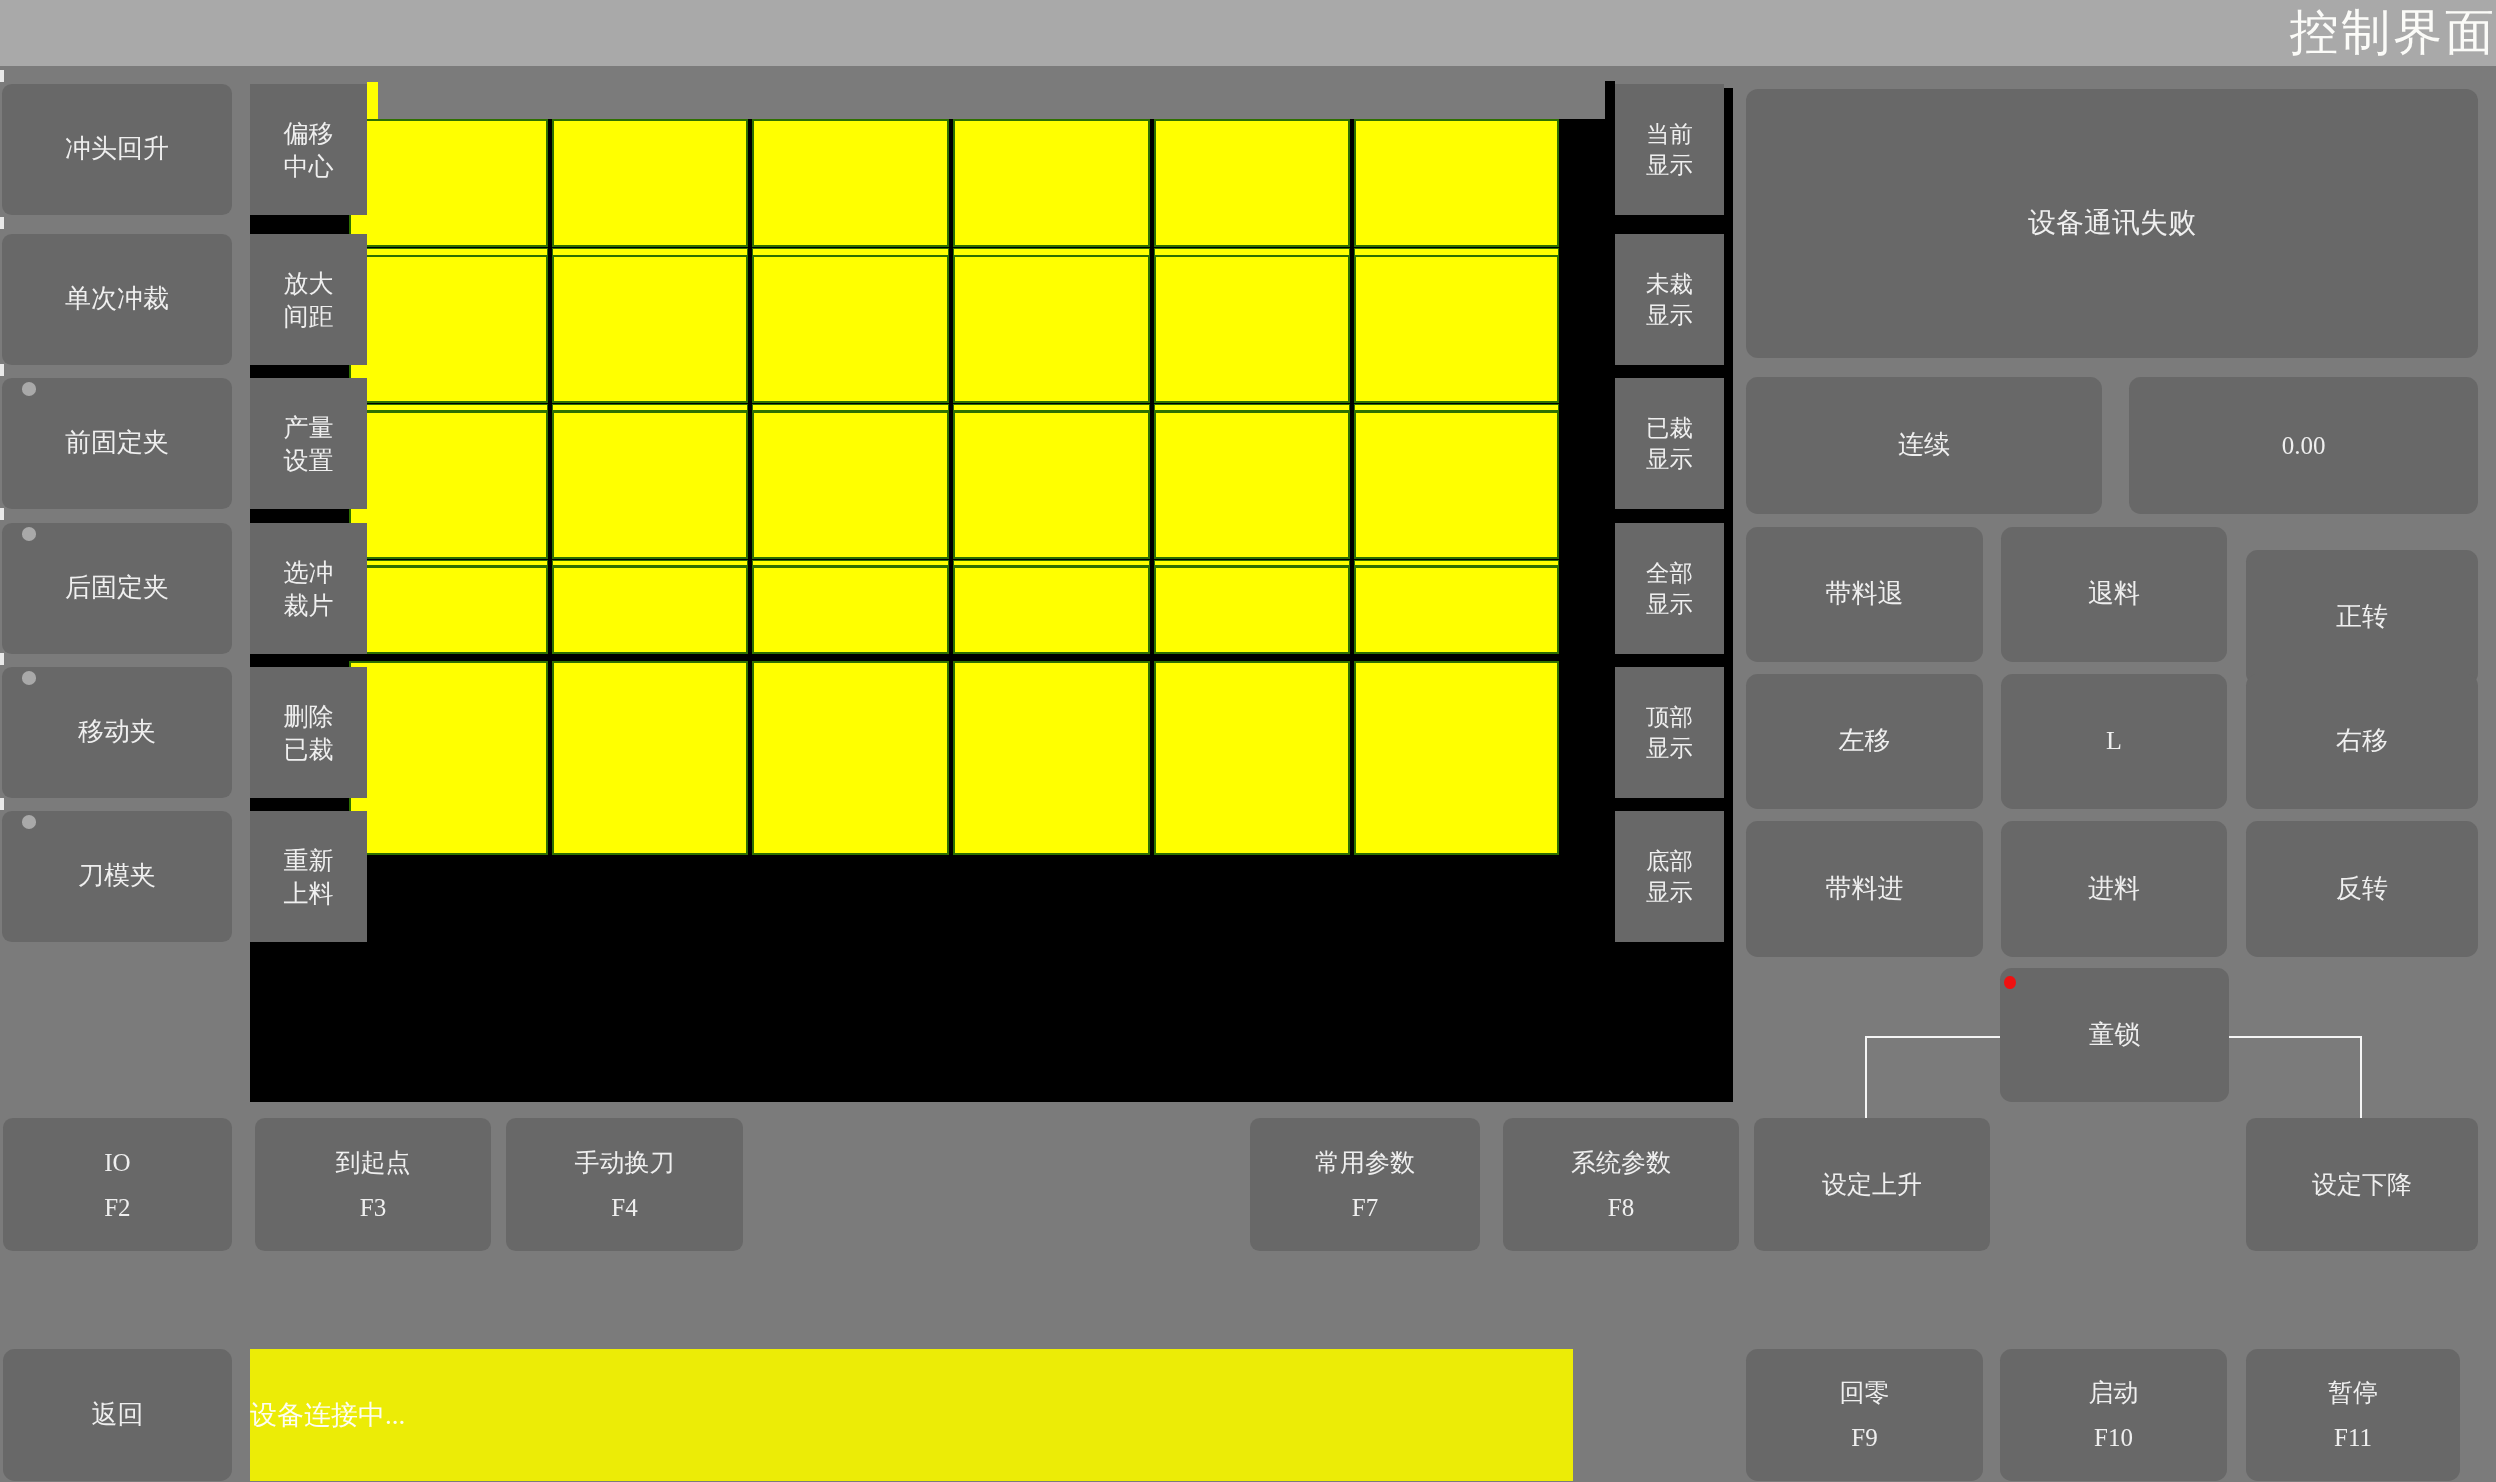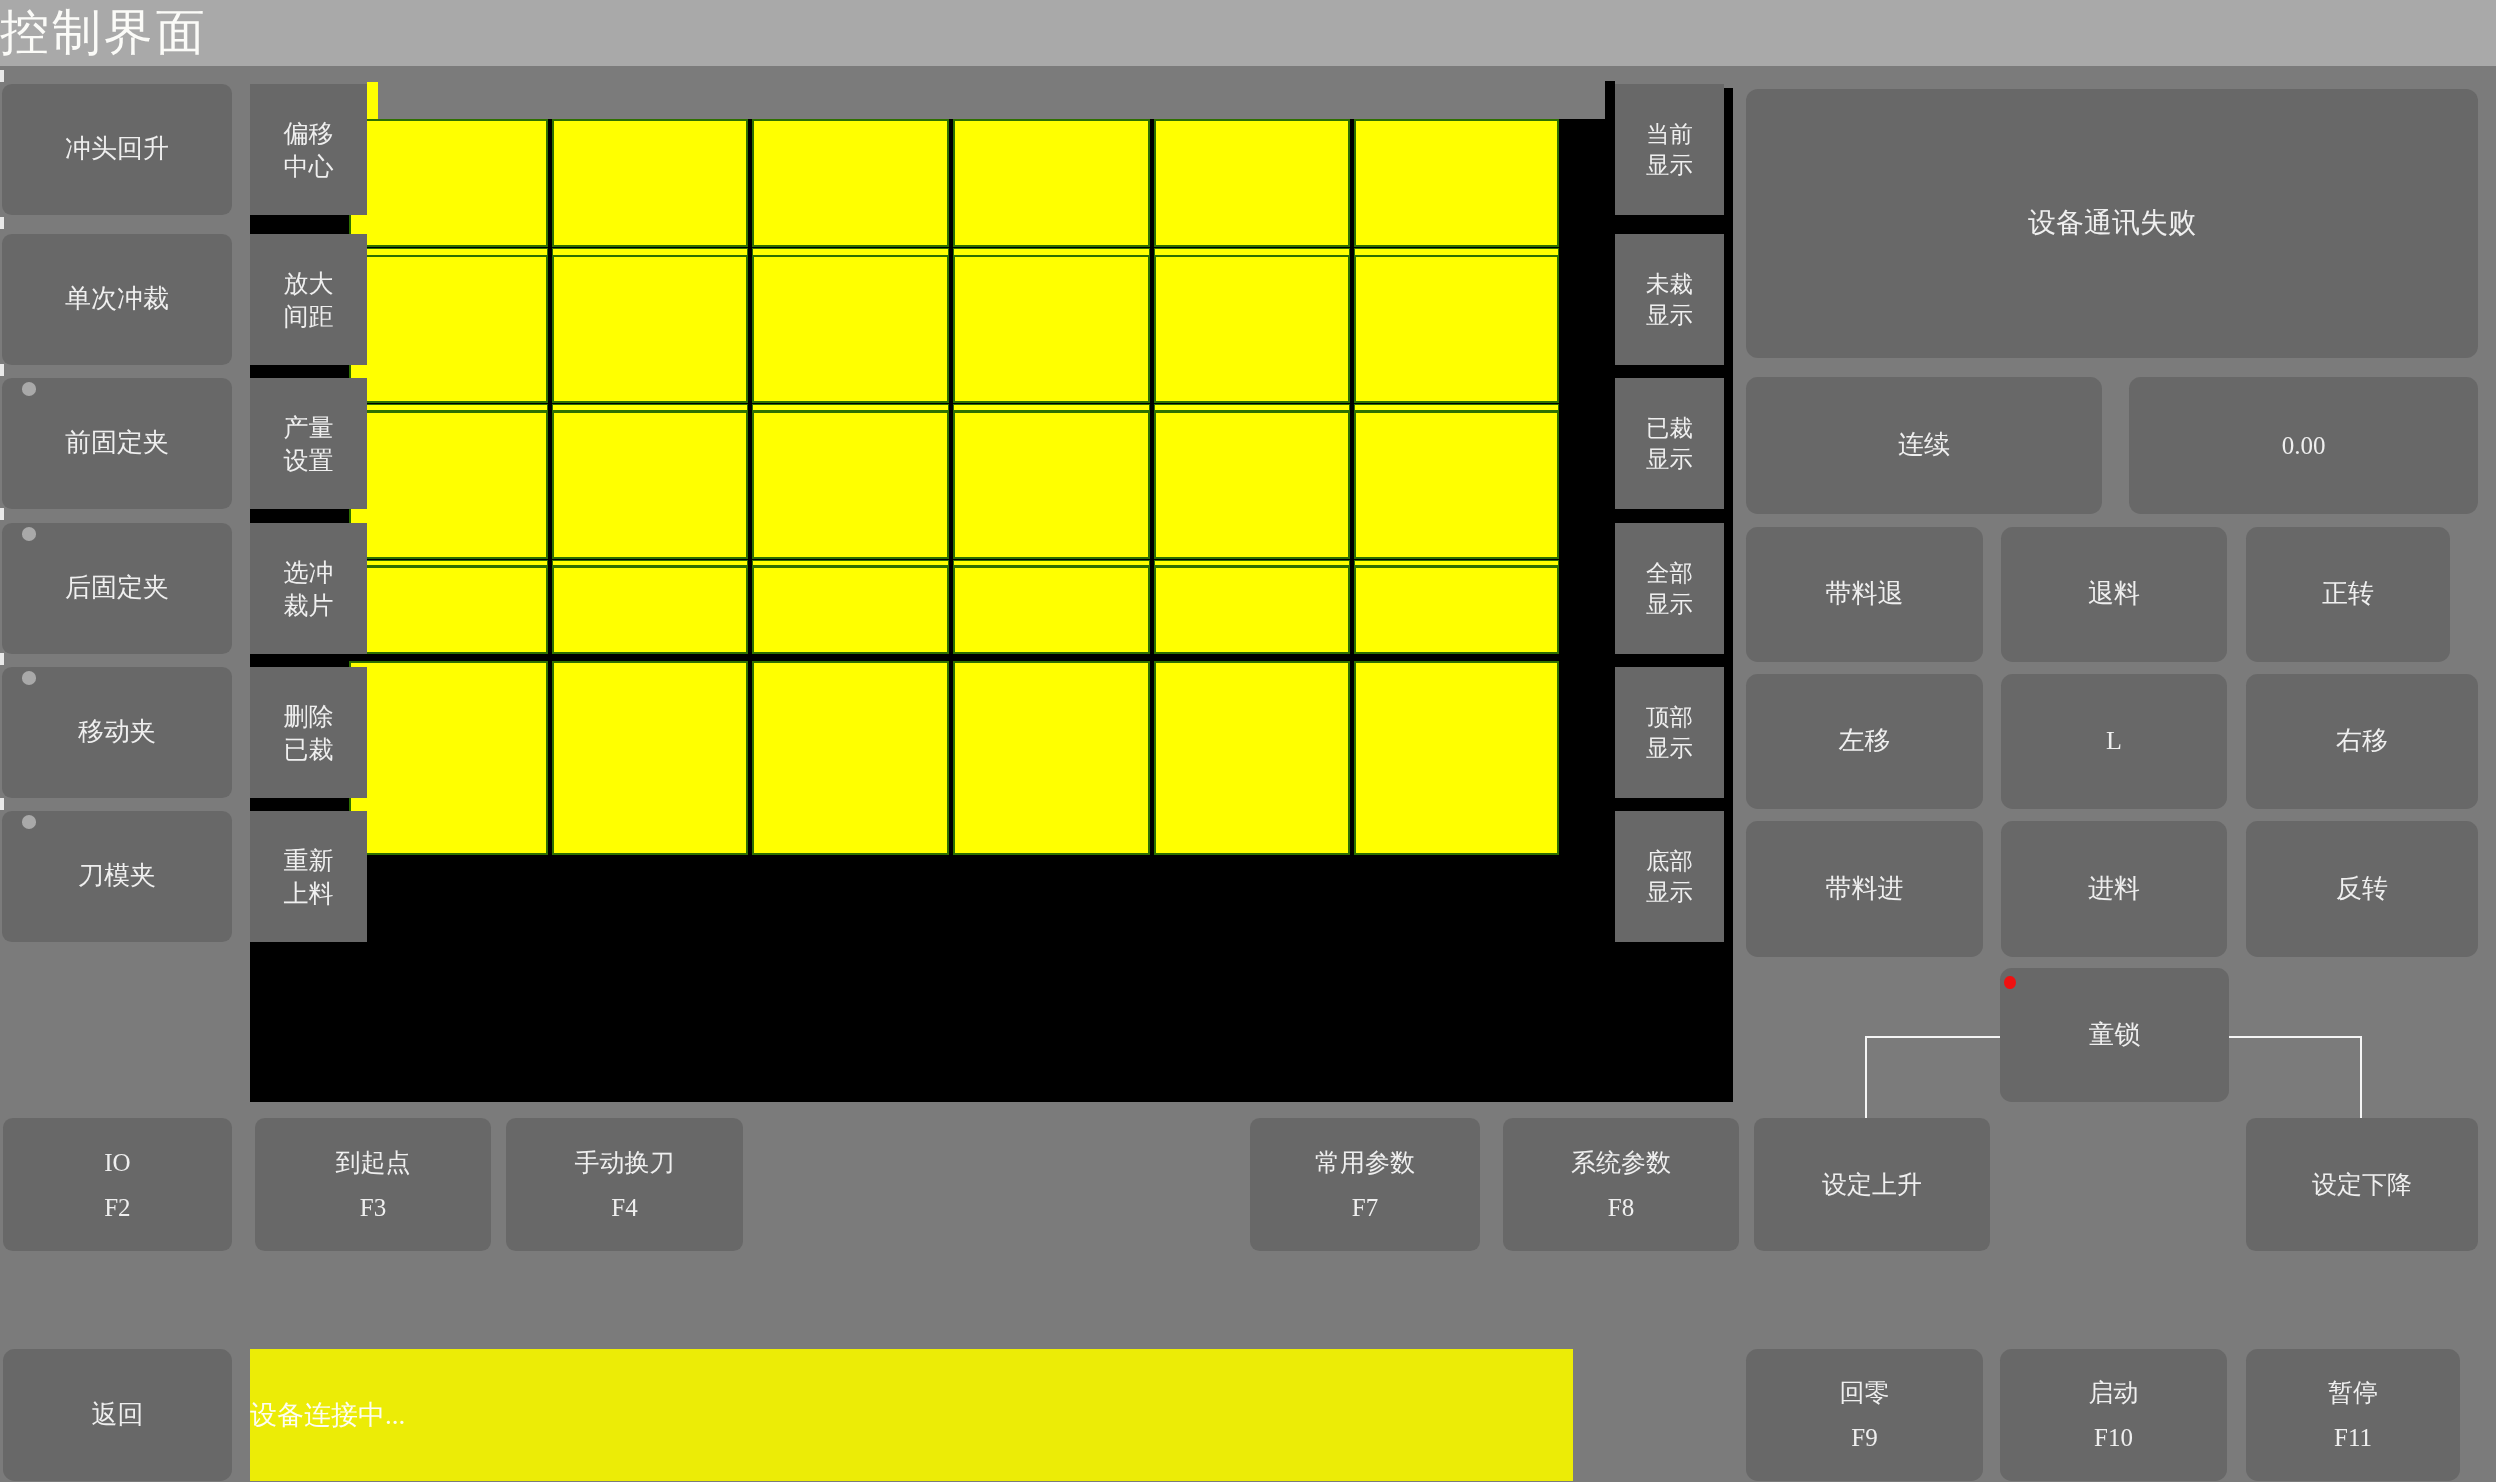--- a/index.html
+++ b/index.html
@@ -4,21 +4,21 @@
 <style>
   :root{
     --bg:#7b7b7b; --titlebar:#a9a9a9; --button:#686868; --canvas:#000000;
     --piece:#ffff00; --grid-line:#2e7000; --status-yellow:#ecec06;
     --text:#efefef; --red-dot:#ee1111; --tick:#e9e9e9; --line-white:#f5f5f5; --dot-gray:#a9a9a9;
   }
   html,body{margin:0;padding:0;}
   body{font-family:"Liberation Serif","DejaVu Serif",serif;}
   .screen{position:relative;width:2497px;height:1482px;background:var(--bg);overflow:hidden;}
   .titlebar{position:absolute;left:0;top:0;width:2497px;height:66px;background:var(--titlebar);
-    color:#fbfbf8;font-size:49px;letter-spacing:2.9px;display:flex;align-items:center;justify-content:flex-start;}
+    color:#fbfbf8;font-size:49px;letter-spacing:2.9px;display:flex;align-items:center;justify-content:flex-end;}
   .btn{position:absolute;background:var(--button);color:var(--text);display:flex;align-items:center;
     justify-content:center;text-align:center;white-space:pre-line;font-size:26px;line-height:1.32;
     box-sizing:border-box;cursor:default;}
   .rounded{border-radius:11.7px;}
   .leftcol{left:2px;width:230px;height:131px;border-radius:9.8px;}
   .toolcol{left:250px;width:117px;height:131px;font-size:25px;}
   .dispcol{left:1615px;width:109px;height:131px;font-size:23.4px;}
   .fkey{top:1118px;height:133px;border-radius:9.8px;font-size:25px;line-height:1.8;}
   .canvas{position:absolute;left:250px;top:88px;width:1483px;height:1014px;background:var(--canvas);}
   .top-band{position:absolute;left:0;top:0;width:1356px;height:31px;background:var(--bg);}
@@ -136,21 +136,21 @@
 显示</div>
   <div class="btn dispcol" style="top:811px">底部
 显示</div>
 
   <div class="btn msgbox">设备通讯失败</div>
   <div class="btn rounded" style="left:1746px;top:377px;width:356px;height:137px">连续</div>
   <div class="btn rounded" style="left:2129px;top:377px;width:349px;height:137px;font-size:25px">0.00</div>
 
   <div class="btn rounded" style="left:2001px;top:527px;width:226px;height:135px">退料</div>
   <div class="btn rounded" style="left:1746px;top:527px;width:237px;height:135px">带料退</div>
-  <div class="btn rounded" style="left:2246px;top:527px;width:204px;height:135px">正转</div>
+  <div class="btn rounded" style="left:2246px;top:550px;width:232px;height:135px">正转</div>
   <div class="btn rounded" style="left:1746px;top:674px;width:237px;height:135px">左移</div>
   <div class="btn rounded" style="left:2001px;top:674px;width:226px;height:135px">L</div>
   <div class="btn rounded" style="left:2246px;top:674px;width:232px;height:135px">右移</div>
   <div class="btn rounded" style="left:1746px;top:821px;width:237px;height:136px">带料进</div>
   <div class="btn rounded" style="left:2001px;top:821px;width:226px;height:136px">进料</div>
   <div class="btn rounded" style="left:2246px;top:821px;width:232px;height:136px">反转</div>
 
   <div class="wire" style="left:1866px;top:1036px;width:135px;height:2px"></div>
   <div class="wire" style="left:1865px;top:1036px;width:2px;height:82px"></div>
   <div class="wire" style="left:2229px;top:1036px;width:133px;height:2px"></div>

